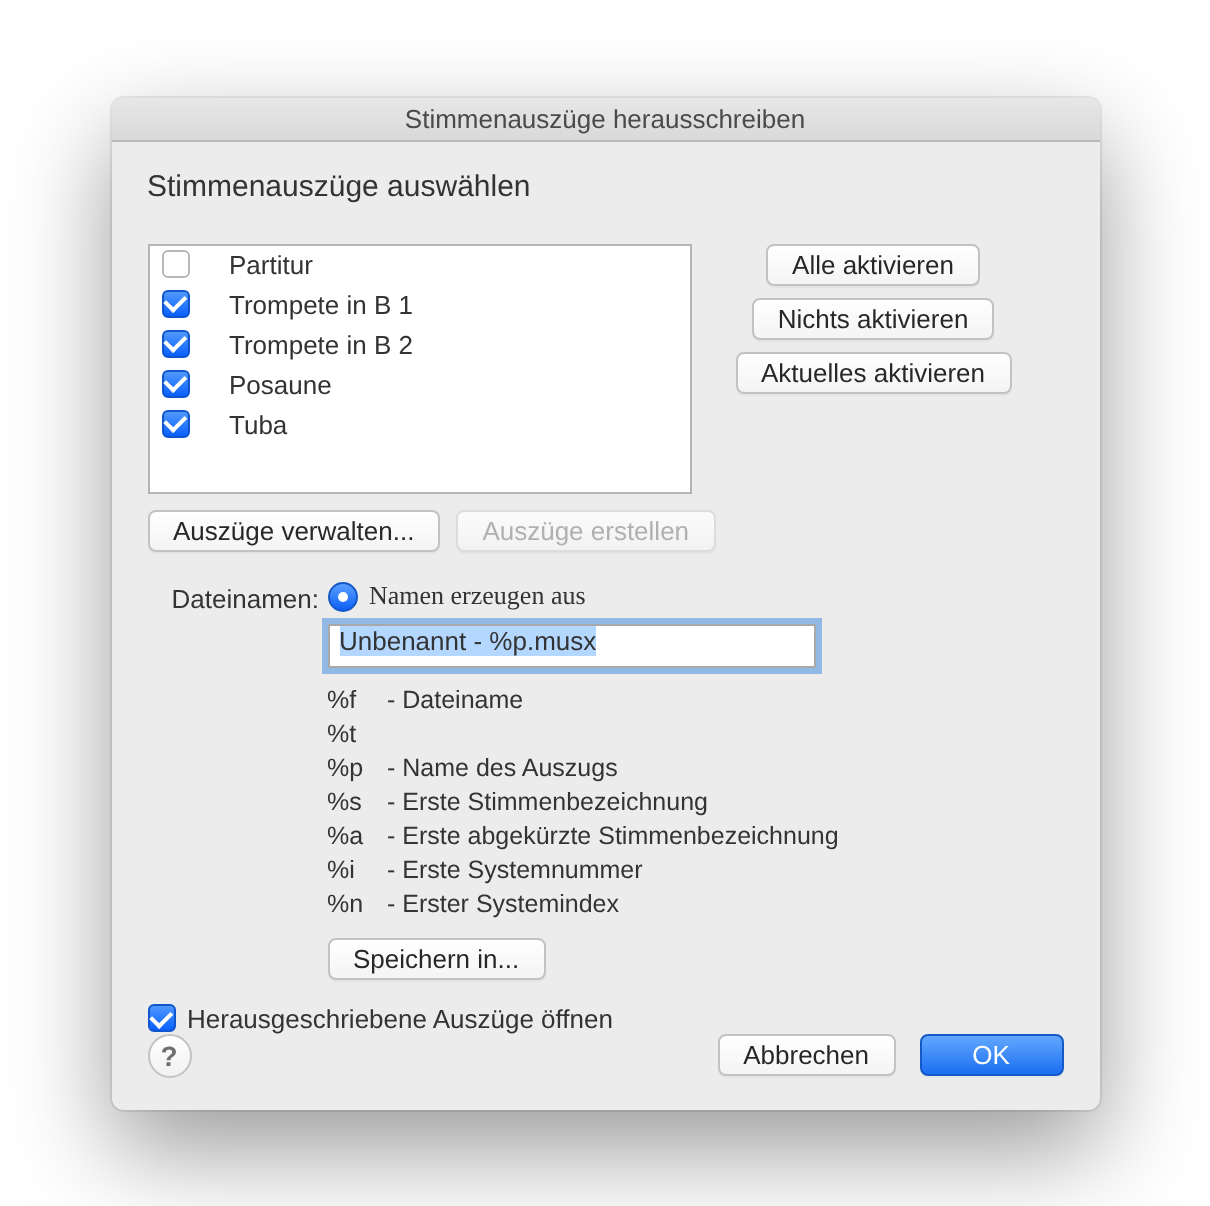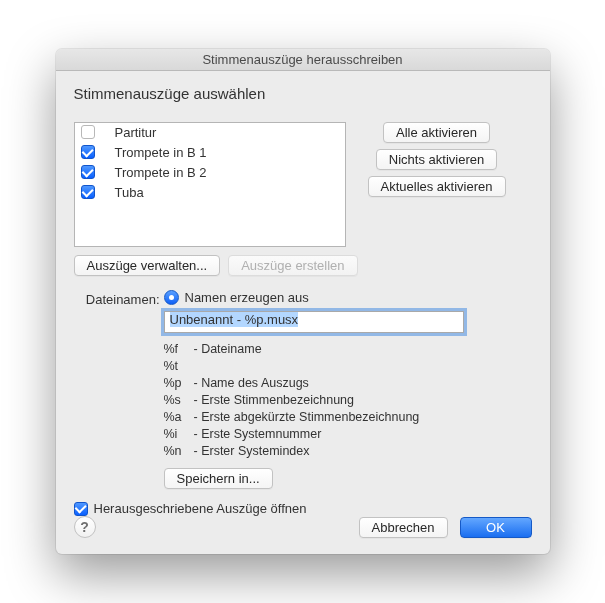--- a/index.html
+++ b/index.html
@@ -130,20 +130,21 @@
       padding-top: 2px;
     }
     .radio-col {
       flex: 1;
     }
     .radio-line {
       display: flex;
       align-items: flex-end;
       gap: 6px;
       margin-bottom: 6px;
+      font-family: Liberation Serif, serif;
     }
     .mac-radio {
       width: 15px;
       height: 15px;
       border-radius: 50%;
       border: 1px solid #b8b8b8;
       background: #fff;
       display: inline-flex;
       align-items: center;
       justify-content: center;
@@ -154,21 +155,21 @@
       border-color: #1559c6;
     }
     .mac-radio.selected::after {
       content: "";
       width: 5px;
       height: 5px;
       border-radius: 50%;
       background: #fff;
     }
     .name-input {
-      width: 300px;
+      width: 244px;
       height: 22px;
       border: 1px solid #a9a9a9;
       outline: 3px solid #92b8e6;
       background: #fff;
       padding: 0 5px;
       font-size: 13px;
       font-family: inherit;
       color: #333;
       margin-bottom: 8px;
     }
@@ -224,20 +225,24 @@
             <span class="mac-checkbox"></span>
             <span>Partitur</span>
           </div>
           <div class="list-item">
             <span class="mac-checkbox checked"></span>
             <span>Trompete in B 1</span>
           </div>
           <div class="list-item">
             <span class="mac-checkbox checked"></span>
             <span>Trompete in B 2</span>
+          </div>
+          <div class="list-item">
+            <span class="mac-checkbox checked"></span>
+            <span>Posaune</span>
           </div>
           <div class="list-item">
             <span class="mac-checkbox checked"></span>
             <span>Tuba</span>
           </div>
         </div>
       <div class="side-buttons">
         <div class="mac-btn">Alle aktivieren</div>
         <div class="mac-btn">Nichts aktivieren</div>
         <div class="mac-btn">Aktuelles aktivieren</div>

